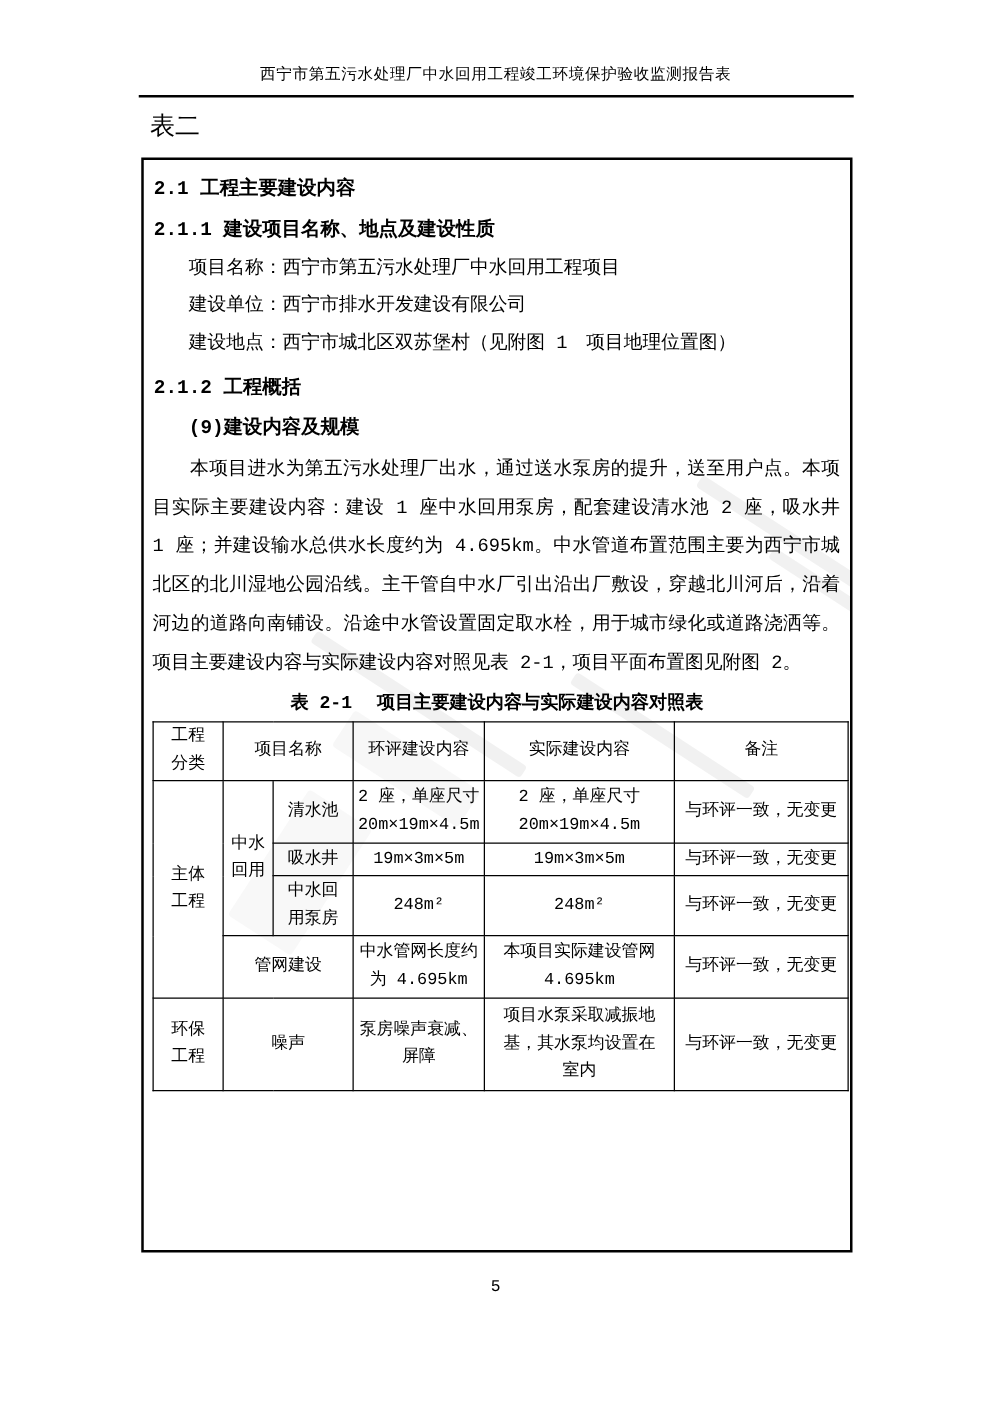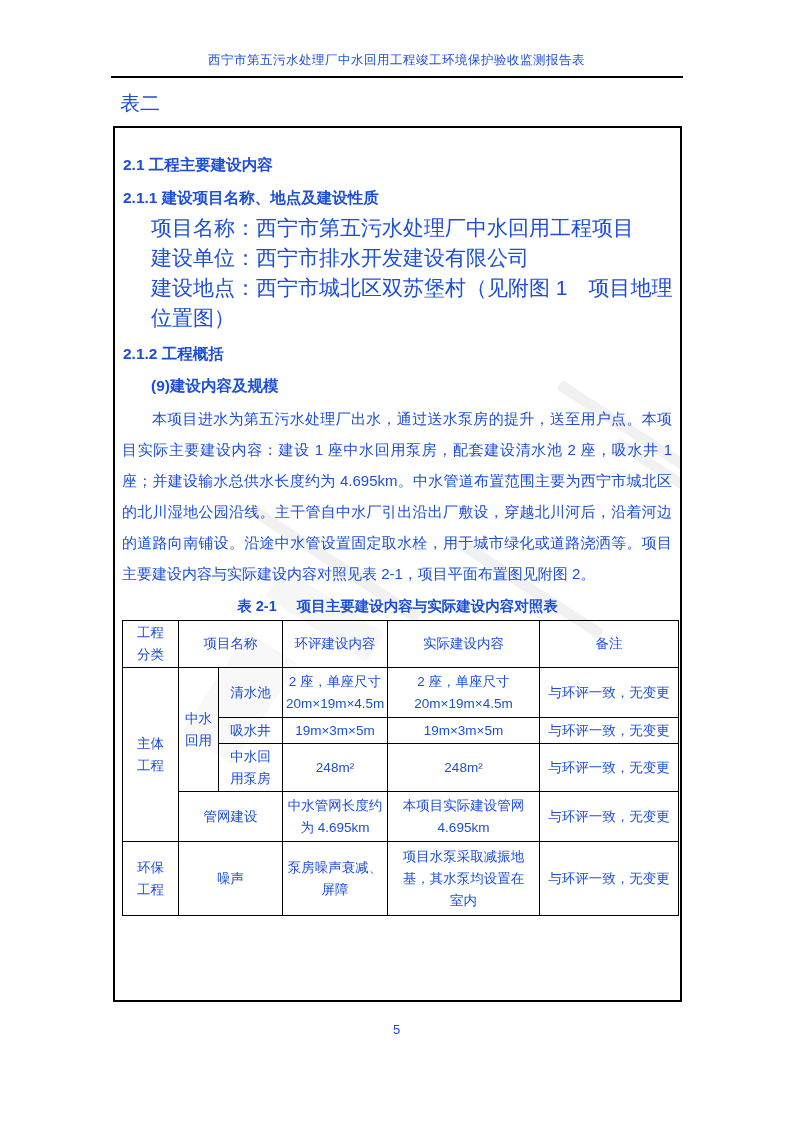--- a/index.html
+++ b/index.html
@@ -1,22 +1,22 @@
 <!DOCTYPE html>
 <html lang="zh"><head>
 <meta charset="utf-8">
 <style>
   * { margin:0; padding:0; box-sizing:border-box; }
   html,body { background:#ffffff; }
   .page {
     position:relative;
     width:793px; height:1122px;
     background:#ffffff;
-    font-family:Liberation Sans, sans-serif;
-    color:#1d4ed8;
+    font-family:Liberation Mono, monospace;
+    color:#000000;
     overflow:hidden;
   }
   .running-header {
     padding-top:52px;
     text-align:center;
     font-size:12.5px;
     line-height:16px;
     letter-spacing:0.5px;
   }
   .header-rule {
@@ -28,38 +28,38 @@
     margin:13px 0 0 120px;
     font-size:20px;
     line-height:24px;
   }
   .content-box {
     position:relative;
     margin:11px 0 0 113px;
     width:569px;
     height:876px;
     border:2px solid #000;
-    padding:19px 6px 0 6px;
+    padding:6px 6px 0 6px;
     overflow:hidden;
   }
   .sec-h1 {
     margin:5px 0 0 2px;
     font-size:15.5px;
     font-weight:bold;
     line-height:25px;
   }
   .sec-h2 {
     margin:8px 0 0 2px;
     font-size:15.5px;
     font-weight:bold;
     line-height:25px;
   }
   .info-line {
     margin-left:30px;
-    font-size:21px;
+    font-size:15px;
     line-height:30px;
   }
   .info-block { margin-top:3px; }
   .sub-h {
     margin:7px 0 0 30px;
     font-size:15.5px;
     font-weight:bold;
     line-height:25px;
   }
   .body-par {

